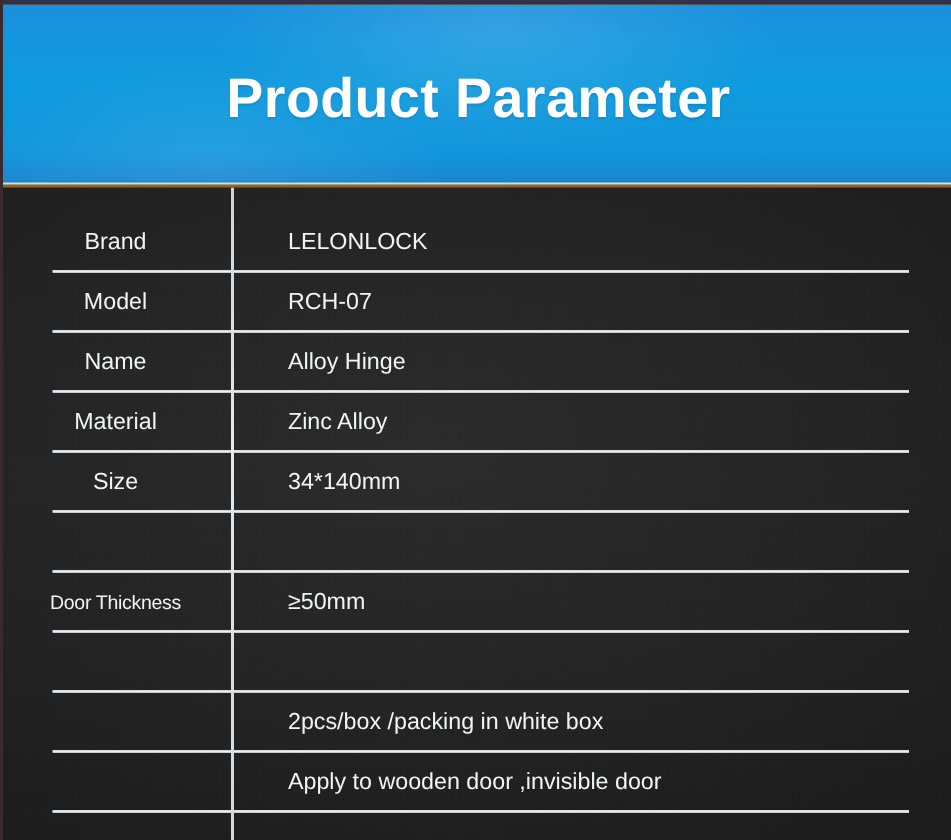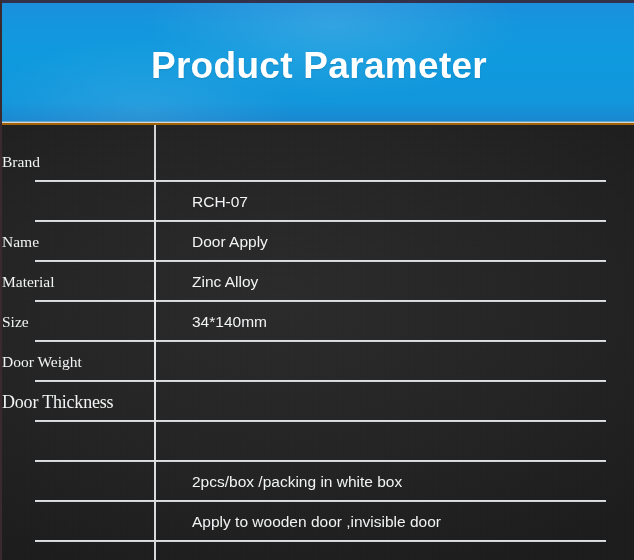--- a/index.html
+++ b/index.html
@@ -104,91 +104,92 @@
     background: linear-gradient(180deg, #c8cccf 0%, #eef1f2 45%, #b9bec2 100%);
     z-index: 4;
   }
   .cell-label {
     position: absolute;
     left: 0;
     top: 0;
     width: 150px;
     height: 40px;
     line-height: 40px;
-    text-align: left;
+    text-align: center;
     color: #f2f3f4;
     font-size: 15.5px;
     white-space: nowrap;
-    font-family: Liberation Serif, serif;
   }
   .cell-value {
     position: absolute;
     left: 190px;
     top: 0;
     height: 40px;
     line-height: 40px;
     text-align: left;
     color: #f2f3f4;
     font-size: 15.5px;
     white-space: nowrap;
   }
   
   .cell-label.tight {
-    font-size: 18px;
+    font-size: 13px;
     letter-spacing: -0.2px;
   }
 </style>
 </head>
 <body>
 
 <div id="page">
 
   <div id="header-band">
     <div id="header-title">Product Parameter</div>
   </div>
 
   <div id="table-area">
 
     <div id="column-divider"></div>
 
     <div class="row" style="top:17px;">
       <div class="cell-label">Brand</div>
+      <div class="cell-value">LELONLOCK</div>
       <div class="row-sep"></div>
     </div>
 
     <div class="row" style="top:57px;">
+      <div class="cell-label">Model</div>
       <div class="cell-value">RCH-07</div>
       <div class="row-sep"></div>
     </div>
 
     <div class="row" style="top:97px;">
       <div class="cell-label">Name</div>
-      <div class="cell-value">Door Apply</div>
+      <div class="cell-value">Alloy Hinge</div>
       <div class="row-sep"></div>
     </div>
 
     <div class="row" style="top:137px;">
       <div class="cell-label">Material</div>
       <div class="cell-value">Zinc Alloy</div>
       <div class="row-sep"></div>
     </div>
 
     <div class="row" style="top:177px;">
       <div class="cell-label">Size</div>
       <div class="cell-value">34*140mm</div>
       <div class="row-sep"></div>
     </div>
 
     <div class="row" style="top:217px;">
-      <div class="cell-label">Door Weight</div>
       <div class="row-sep"></div>
     </div>
 
     <div class="row" style="top:257px;">
       <div class="cell-label tight">Door Thickness</div>
+      <div class="cell-value">≥50mm</div>
       <div class="row-sep"></div>
     </div>
 
     <div class="row" style="top:297px;">
       <div class="row-sep"></div>
     </div>
 
     <div class="row" style="top:337px;">
       <div class="cell-value">2pcs/box /packing in white box</div>
       <div class="row-sep"></div>

